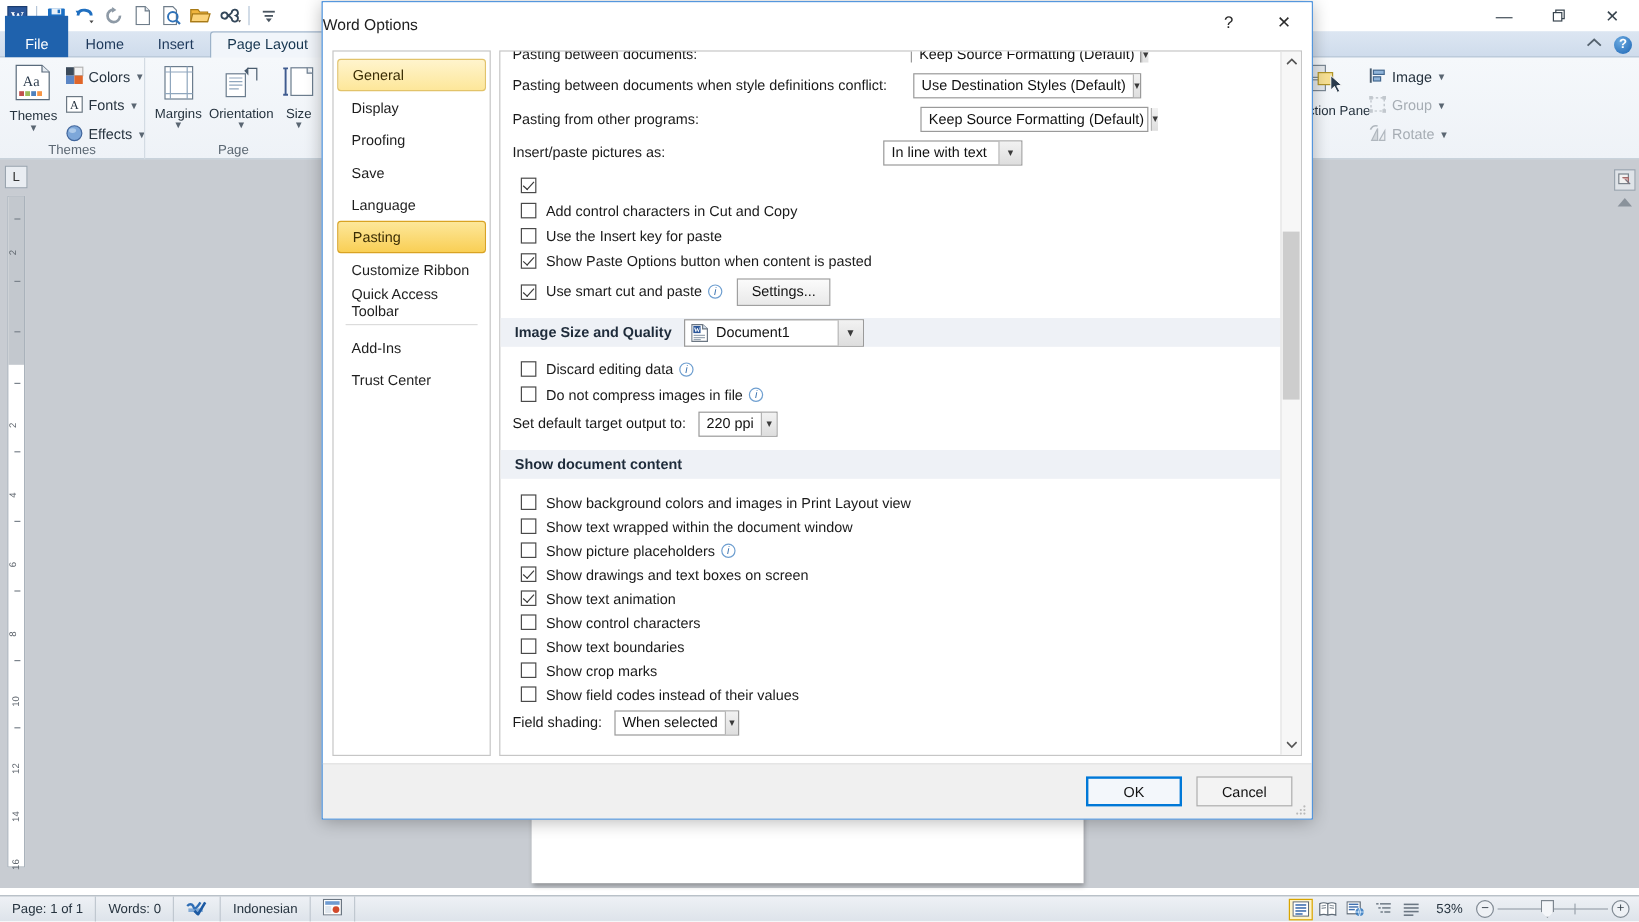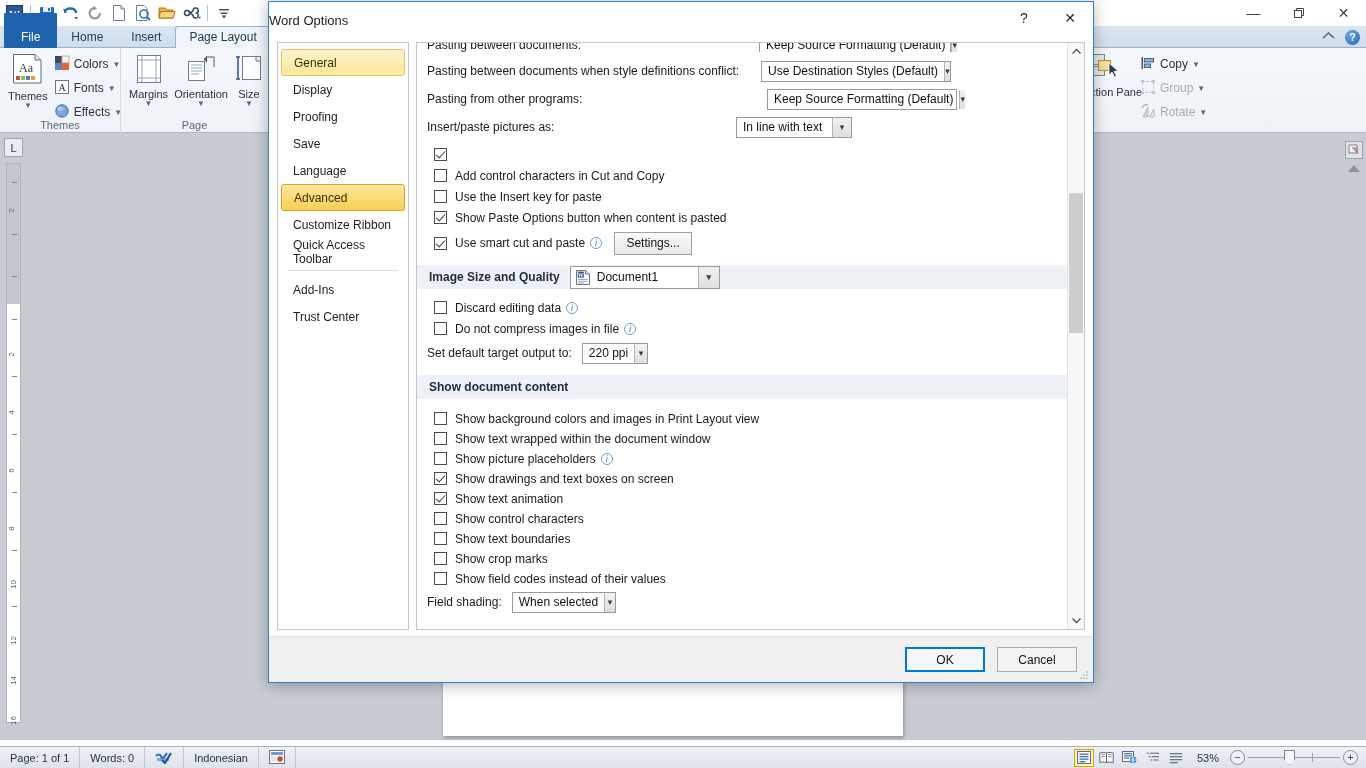--- a/index.html
+++ b/index.html
@@ -471,21 +471,21 @@
           </div>
           <div style="display:flex;flex-direction:column;gap:2px;padding-top:2px">
             <div class="small-btn">
               <span>
                 <svg width="16" height="16" viewBox="0 0 16 16">
                     <rect x="1.5" y="2" width="1.6" height="12" fill="#4a5c6e"></rect>
                     <rect x="4.5" y="3.5" width="9" height="3.5" fill="#8fb4da" stroke="#44688f"></rect>
                     <rect x="4.5" y="9" width="6" height="3.5" fill="#8fb4da" stroke="#44688f"></rect>
                   </svg>
               </span>
-              <span>Copy</span>
+              <span>Image</span>
               <span class="small-caret">▼</span>
             </div>
             <div class="small-btn disabled">
               <span>
                 <svg width="16" height="16" viewBox="0 0 16 16">
                     <rect x="2.5" y="2.5" width="11" height="11" fill="none" stroke="#b7bdc4" stroke-dasharray="2,2"></rect>
                     <rect x="1" y="1" width="3" height="3" fill="#c2c8ce"></rect>
                     <rect x="12" y="1" width="3" height="3" fill="#c2c8ce"></rect>
                     <rect x="1" y="12" width="3" height="3" fill="#c2c8ce"></rect>
                     <rect x="12" y="12" width="3" height="3" fill="#c2c8ce"></rect>
@@ -646,21 +646,21 @@
     </div>
 
     <div class="dlg-body">
 
       <div class="nav">
         <div class="nav-item selected soft">General</div>
         <div class="nav-item">Display</div>
         <div class="nav-item">Proofing</div>
         <div class="nav-item">Save</div>
         <div class="nav-item">Language</div>
-        <div class="nav-item selected">Advanced</div>
+        <div class="nav-item selected">Pasting</div>
         <div class="nav-item">Customize Ribbon</div>
         <div class="nav-item">Quick Access Toolbar</div>
         <div class="nav-sep"></div>
         <div class="nav-item">Add-Ins</div>
         <div class="nav-item">Trust Center</div>
       </div>
 
       <div class="pane">
         <div class="pane-inner">
 

